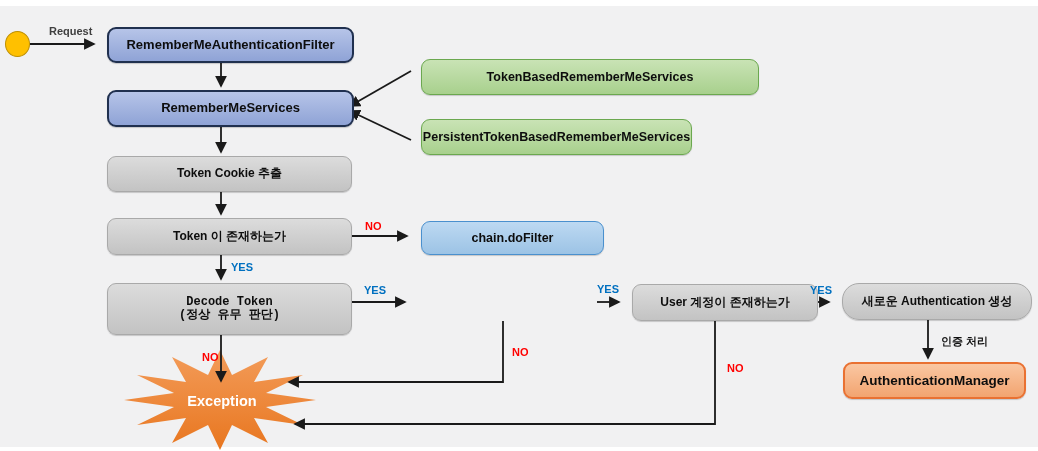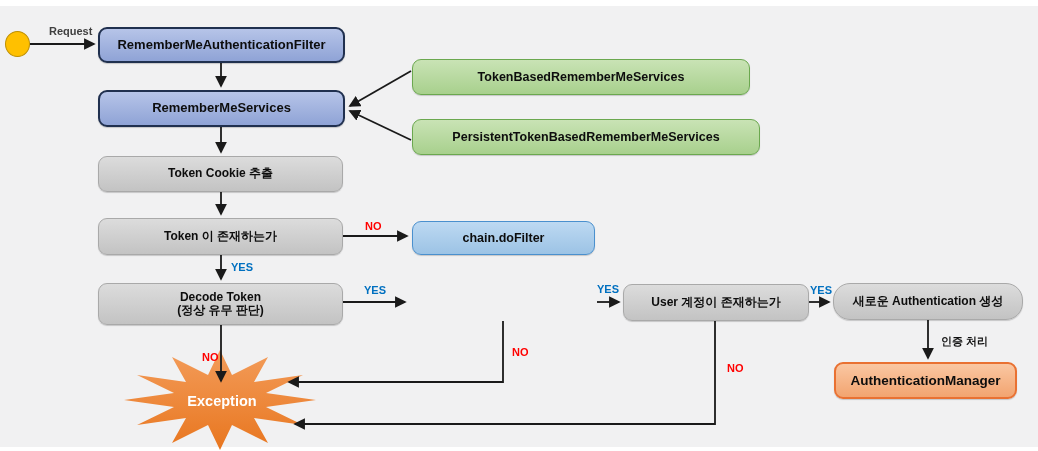--- a/index.html
+++ b/index.html
@@ -11,20 +11,21 @@
   #bg{
     position:absolute;left:0;top:6px;width:1038px;height:441px;
     background:#f1f1f2;
   }
   svg.layer{position:absolute;left:0;top:0;width:1038px;height:451px;}
   .node{
     position:absolute;display:flex;align-items:center;justify-content:center;
     flex-direction:column;box-sizing:border-box;border-radius:9px;
     font-weight:bold;color:#0d0d0d;text-align:center;line-height:1.12;
     box-shadow:0 1px 1px rgba(0,0,0,0.18);
+    margin-left:9px;
   }
   .node-blue{
     background:linear-gradient(#b6c4e8,#8fa3d6);
     border:2.2px solid #20304f;font-size:13px;
   }
   .node-green{
     background:linear-gradient(#c9e3b5,#a8d08d);
     border:1.8px solid #6ba84f;font-size:12.5px;
   }
   .node-gray{
@@ -103,37 +104,37 @@
   </div>
 
   <div class="node node-blue" style="left:98px;top:90px;width:247px;height:37px;">
     <span>RememberMeServices</span>
   </div>
 
   <div class="node node-green" style="left:412px;top:59px;width:338px;height:36px;">
     <span>TokenBasedRememberMeServices</span>
   </div>
 
-  <div class="node node-green" style="left:412px;top:119px;width:348px;height:36px;">
+  <div class="node node-green" style="left:412px;top:119px;width:271px;height:36px;">
     <span>PersistentTokenBasedRememberMeServices</span>
   </div>
 
   <div class="node node-gray" style="left:98px;top:156px;width:245px;height:36px;">
     <span>Token Cookie 추출</span>
   </div>
 
   <div class="node node-gray" style="left:98px;top:218px;width:245px;height:37px;">
     <span>Token 이 존재하는가</span>
   </div>
 
   <div class="node node-chain" style="left:412px;top:221px;width:183px;height:34px;">
     <span>chain.doFilter</span>
   </div>
 
-  <div class="node node-gray" style="left:98px;top:283px;width:245px;height:42px;">
+  <div class="node node-gray" style="left:98px;top:283px;width:245px;height:52px;font-family:Liberation Mono, monospace;">
     <span>Decode Token</span>
     <span>(정상 유무 판단)</span>
   </div>
 
 
   <div class="node node-gray" style="left:623px;top:284px;width:186px;height:37px;">
     <span>User 계정이 존재하는가</span>
   </div>
 
   <div class="node node-gray" style="left:833px;top:283px;width:190px;height:37px;border-radius:17px;">

